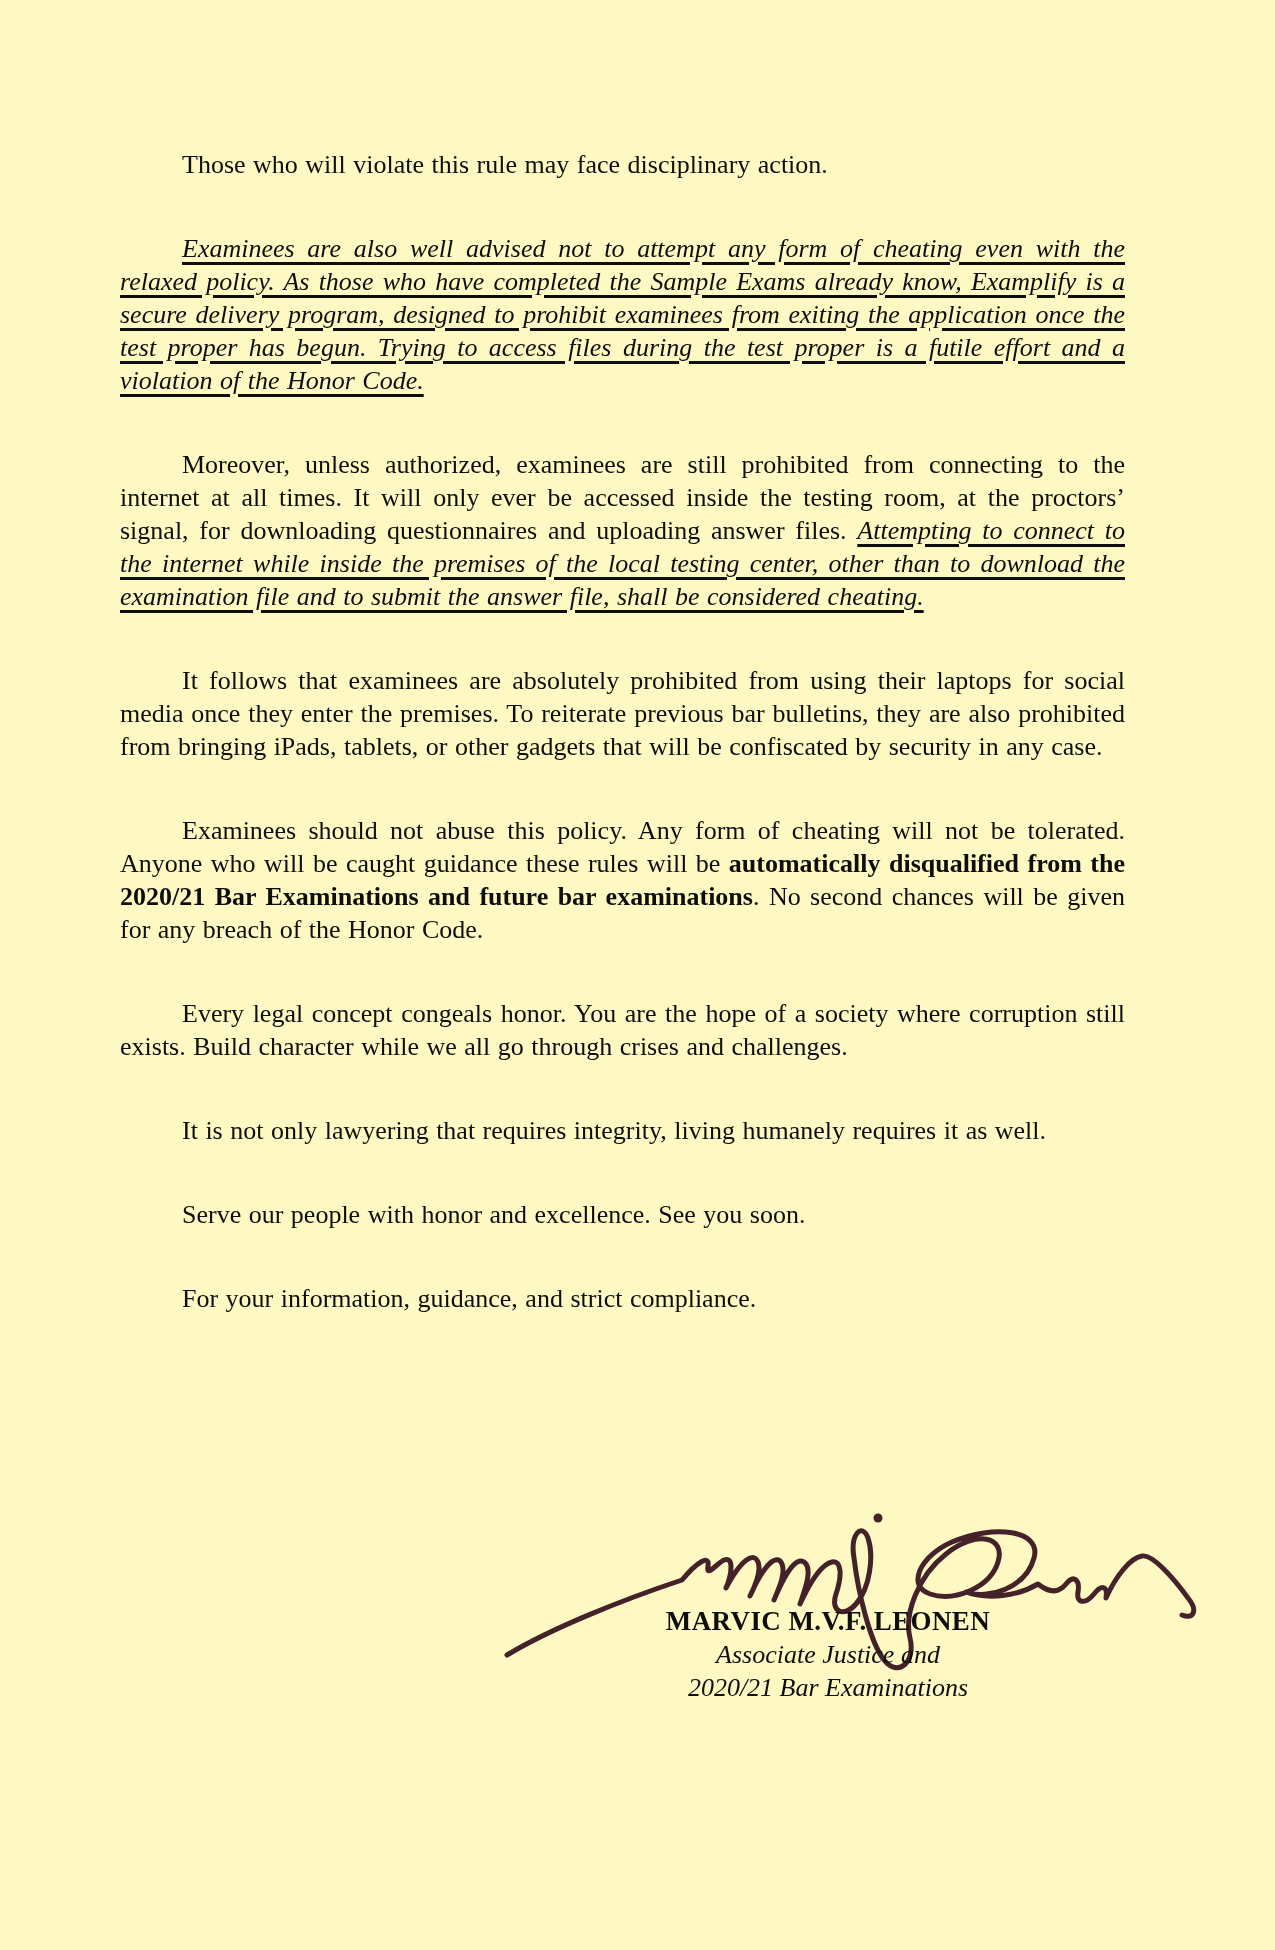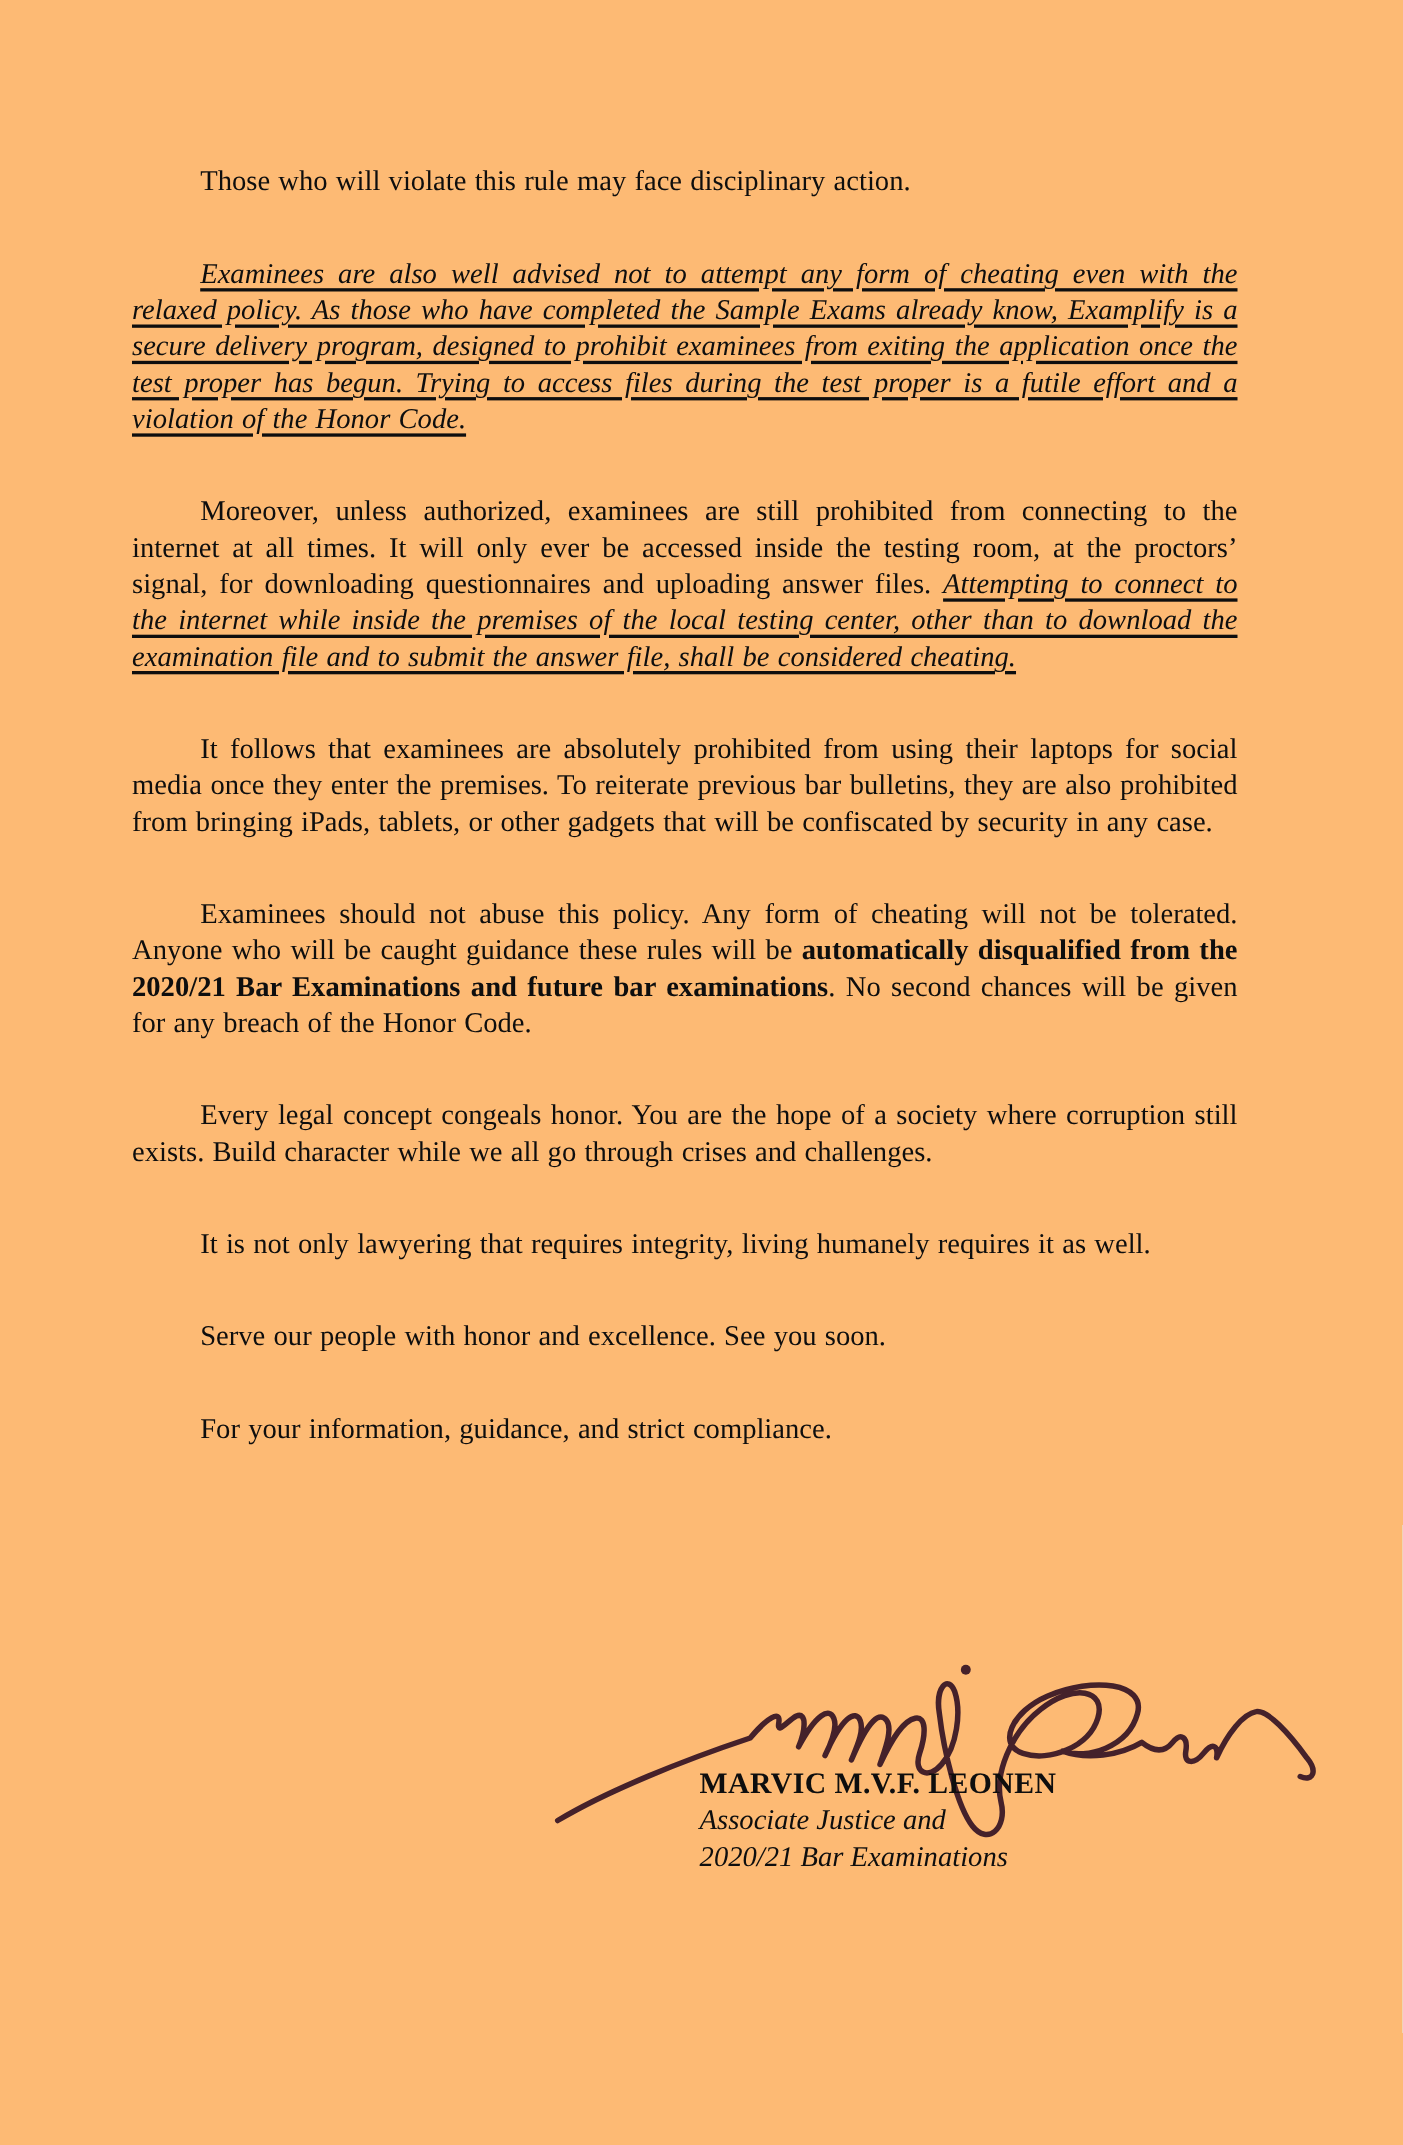--- a/index.html
+++ b/index.html
@@ -4,21 +4,21 @@
 <style>
   html, body {
     margin: 0;
     padding: 0;
     background: #e8e8e8;
   }
   .page {
     position: relative;
     width: 1275px;
     height: 1950px;
-    background: #fdba74;
+    background: #fef9c3;
     overflow: hidden;
     font-family: "Liberation Serif", "DejaVu Serif", serif;
     color: #0e0e0e;
   }
   .content {
     position: absolute;
     left: 120px;
     top: 148px;
     width: 1005px;
   }
@@ -42,23 +42,24 @@
   .sig-ink {
     position: absolute;
     left: 482px;
     top: 1500px;
     width: 740px;
     height: 190px;
     pointer-events: none;
   }
   .sig-block {
     position: absolute;
-    left: 636px;
+    left: 608px;
     top: 1605px;
     width: 440px;
+    text-align: center;
     font-size: 26px;
     line-height: 33px;
   }
   .sig-name {
     font-weight: bold;
     font-size: 27px;
     letter-spacing: 0.4px;
     white-space: nowrap;
   }
   .sig-title { font-style: italic; }

